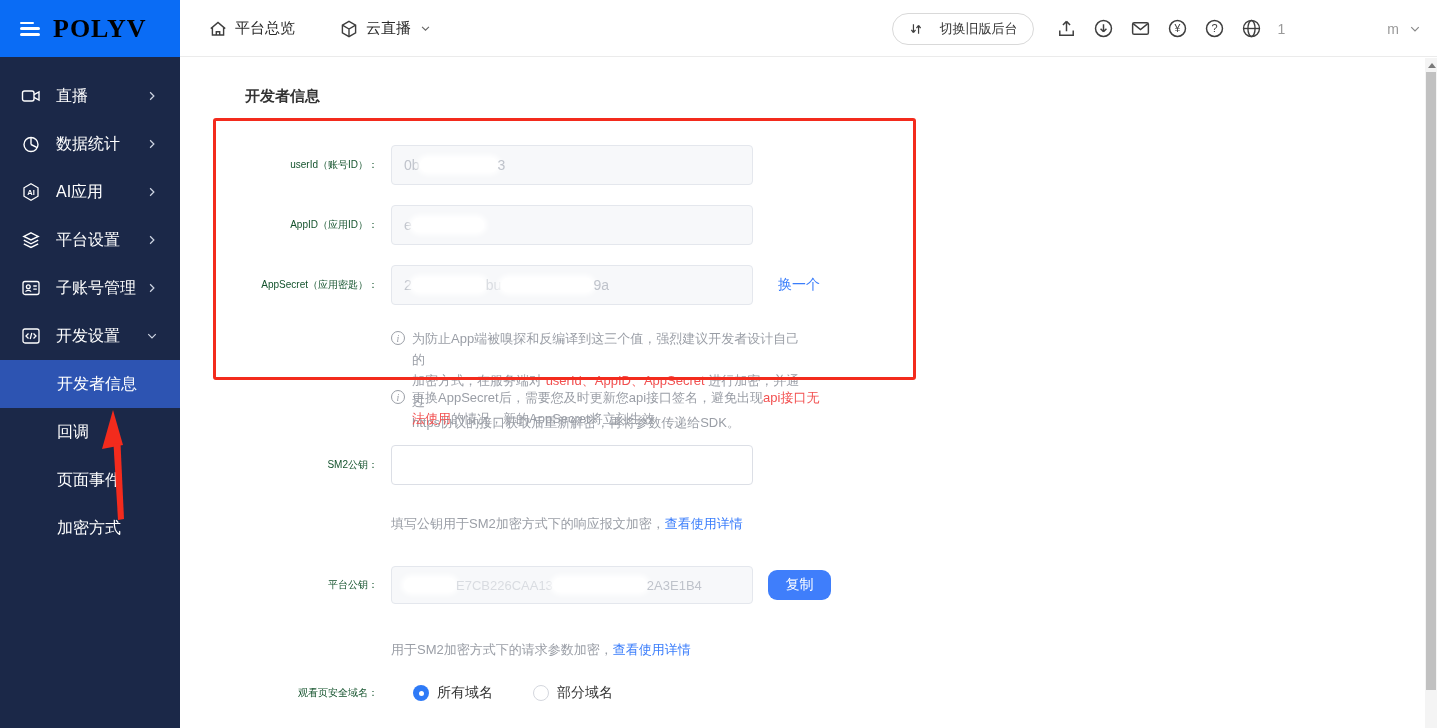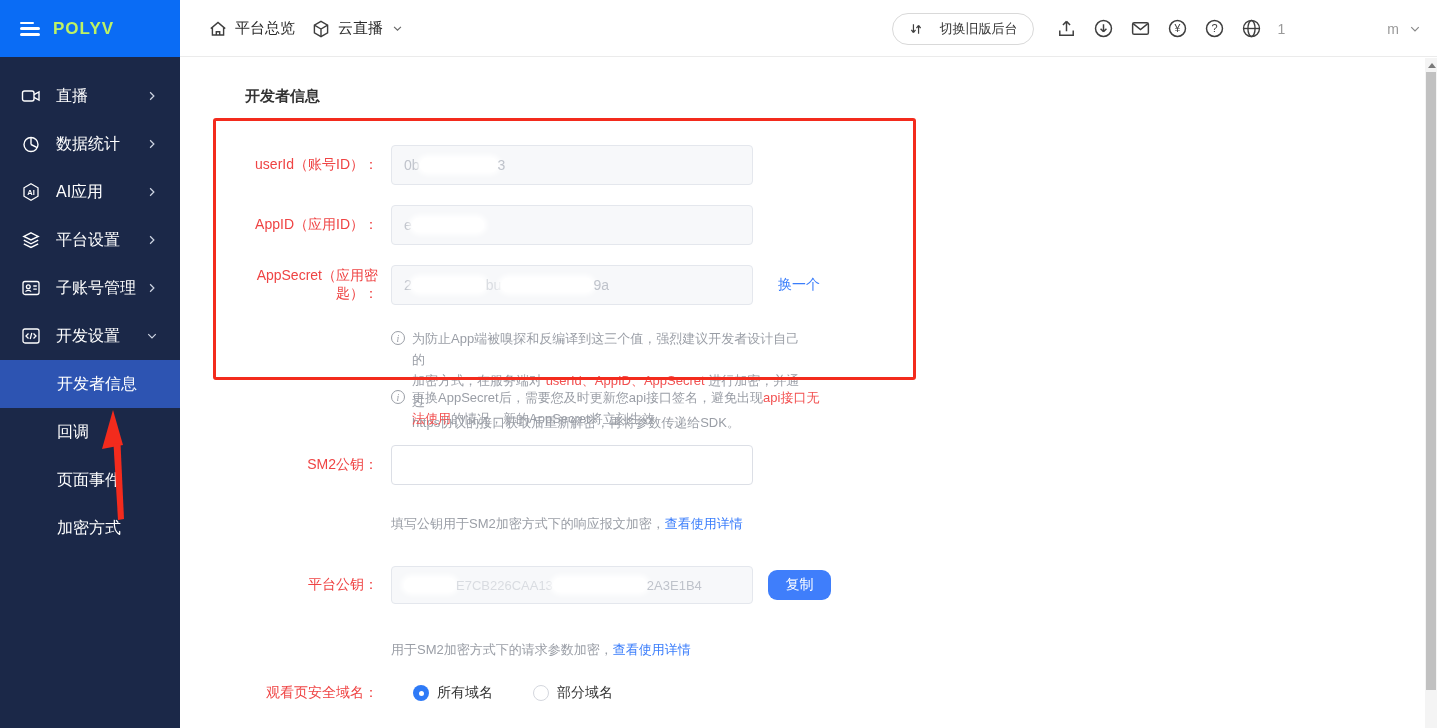--- a/index.html
+++ b/index.html
@@ -8,49 +8,49 @@
   .app { position:relative; width:1437px; height:728px; background:#fff; overflow:hidden; }
 
   
   .sidebar { position:absolute; left:0; top:0; width:180px; height:728px; background:#1b2848; z-index:3; }
   .logo-area { height:57px; background:#0a6cf5; display:flex; align-items:center; padding-left:20px; }
   .hamburger { width:20px; height:14px; display:inline-flex; flex-direction:column; justify-content:space-between; margin-right:13px; }
   .hamburger i { display:block; height:2.5px; background:#fff; border-radius:2px; }
   .hamburger i:nth-child(1){ width:14px; }
   .hamburger i:nth-child(2){ width:20px; }
   .hamburger i:nth-child(3){ width:20px; }
-  .logo-word { color:#bef264; font-size:17px; font-weight:800; letter-spacing:1px; }
+  .logo-word { color:#000000; font-size:26px; font-weight:800; letter-spacing:1px;font-family:Liberation Serif, serif; }
   .side-nav { padding-top:15px; }
   .side-item { position:relative; height:48px; display:flex; align-items:center; padding-left:21px; color:#fff; font-size:16px; cursor:pointer; }
   .si-icon { width:20px; height:20px; margin-right:15px; flex:none; display:inline-flex; }
   .si-label { flex:1; }
   .si-chev { margin-right:22px; color:rgba(255,255,255,.75); display:inline-flex; }
   .side-sub { }
   .sub-item { height:48px; display:flex; align-items:center; padding-left:57px; color:#fff; font-size:16px; cursor:pointer; }
   .sub-item.active { background:#2d54b2; }
   .arrow-overlay { position:absolute; left:0; top:0; width:180px; height:728px; pointer-events:none; z-index:10; }
 
   
   .header { position:absolute; left:180px; top:0; width:1257px; height:57px; background:#fff; border-bottom:1px solid #ebebeb; z-index:2; }
-  .header-left { position:absolute; left:28px; top:0; height:57px; display:flex; align-items:center; gap:16px; }
+  .header-left { position:absolute; left:28px; top:0; height:57px; display:flex; align-items:center; gap:44px; }
   .hnav { display:flex; align-items:center; gap:7px; color:#2b2b2b; font-size:15px; cursor:pointer; }
   .hicon { display:inline-flex; width:20px; height:20px; }
   .caret { display:inline-flex; margin-left:2px; }
   .header-right { position:absolute; right:16px; top:0; height:57px; display:flex; align-items:center; gap:16px; }
   .pill-btn { height:32px; border:1px solid #d9d9d9; border-radius:16px; display:flex; align-items:center; padding:0 15px; gap:16px; font-size:13px; color:#333; background:#fff; cursor:pointer; margin-right:6px; }
   .tool-icon { width:21px; height:21px; display:inline-flex; cursor:pointer; }
   .account { display:flex; align-items:center; gap:8px; font-size:14px; color:#555; cursor:pointer; }
 
   
   .main { position:absolute; left:180px; top:57px; width:1257px; height:671px; background:#fff; }
   .page-title { position:absolute; left:65px; top:30px; font-size:15px; font-weight:700; color:#333; }
   .red-box { position:absolute; left:33px; top:61px; width:703px; height:262px; border:3px solid #f32b1d; border-radius:3px; pointer-events:none; z-index:5; }
 
   .frow { position:absolute; left:0; display:flex; align-items:center; }
-  .flabel { width:198px; text-align:right; font-size:14px; color:#ef4444; flex:none;padding-left:40px; }
+  .flabel { width:198px; text-align:right; font-size:10px; color:#14532d; flex:none;padding-left:40px; }
   .fctrl { margin-left:13px; position:relative; }
   .ibox { width:362px; height:40px; background:#f7f8fa; border:1px solid #e4e7ed; border-radius:4px; display:flex; align-items:center; padding:0 12px; font-size:14px; color:#bfc3cb; white-space:nowrap; overflow:hidden; }
   .ibox.editable { background:#fff; border-color:#dcdfe6; }
   .ibox.short { height:38px; font-size:13px; }
   .smudge { display:inline-block; height:14px; background:#fff; border-radius:7px; box-shadow:0 0 5px 3px rgba(255,255,255,.96); vertical-align:-2px; }
   .faint { color:#d9dce1; }
   .link { color:#3a7dfb; font-size:14px; cursor:pointer; }
   .action-link { margin-left:25px; }
   .copy-btn { position:absolute; left:377px; top:4px; width:63px; height:30px; background:#3f7efb; color:#fff; font-size:14px; border:none; border-radius:9px; cursor:pointer; }
 

